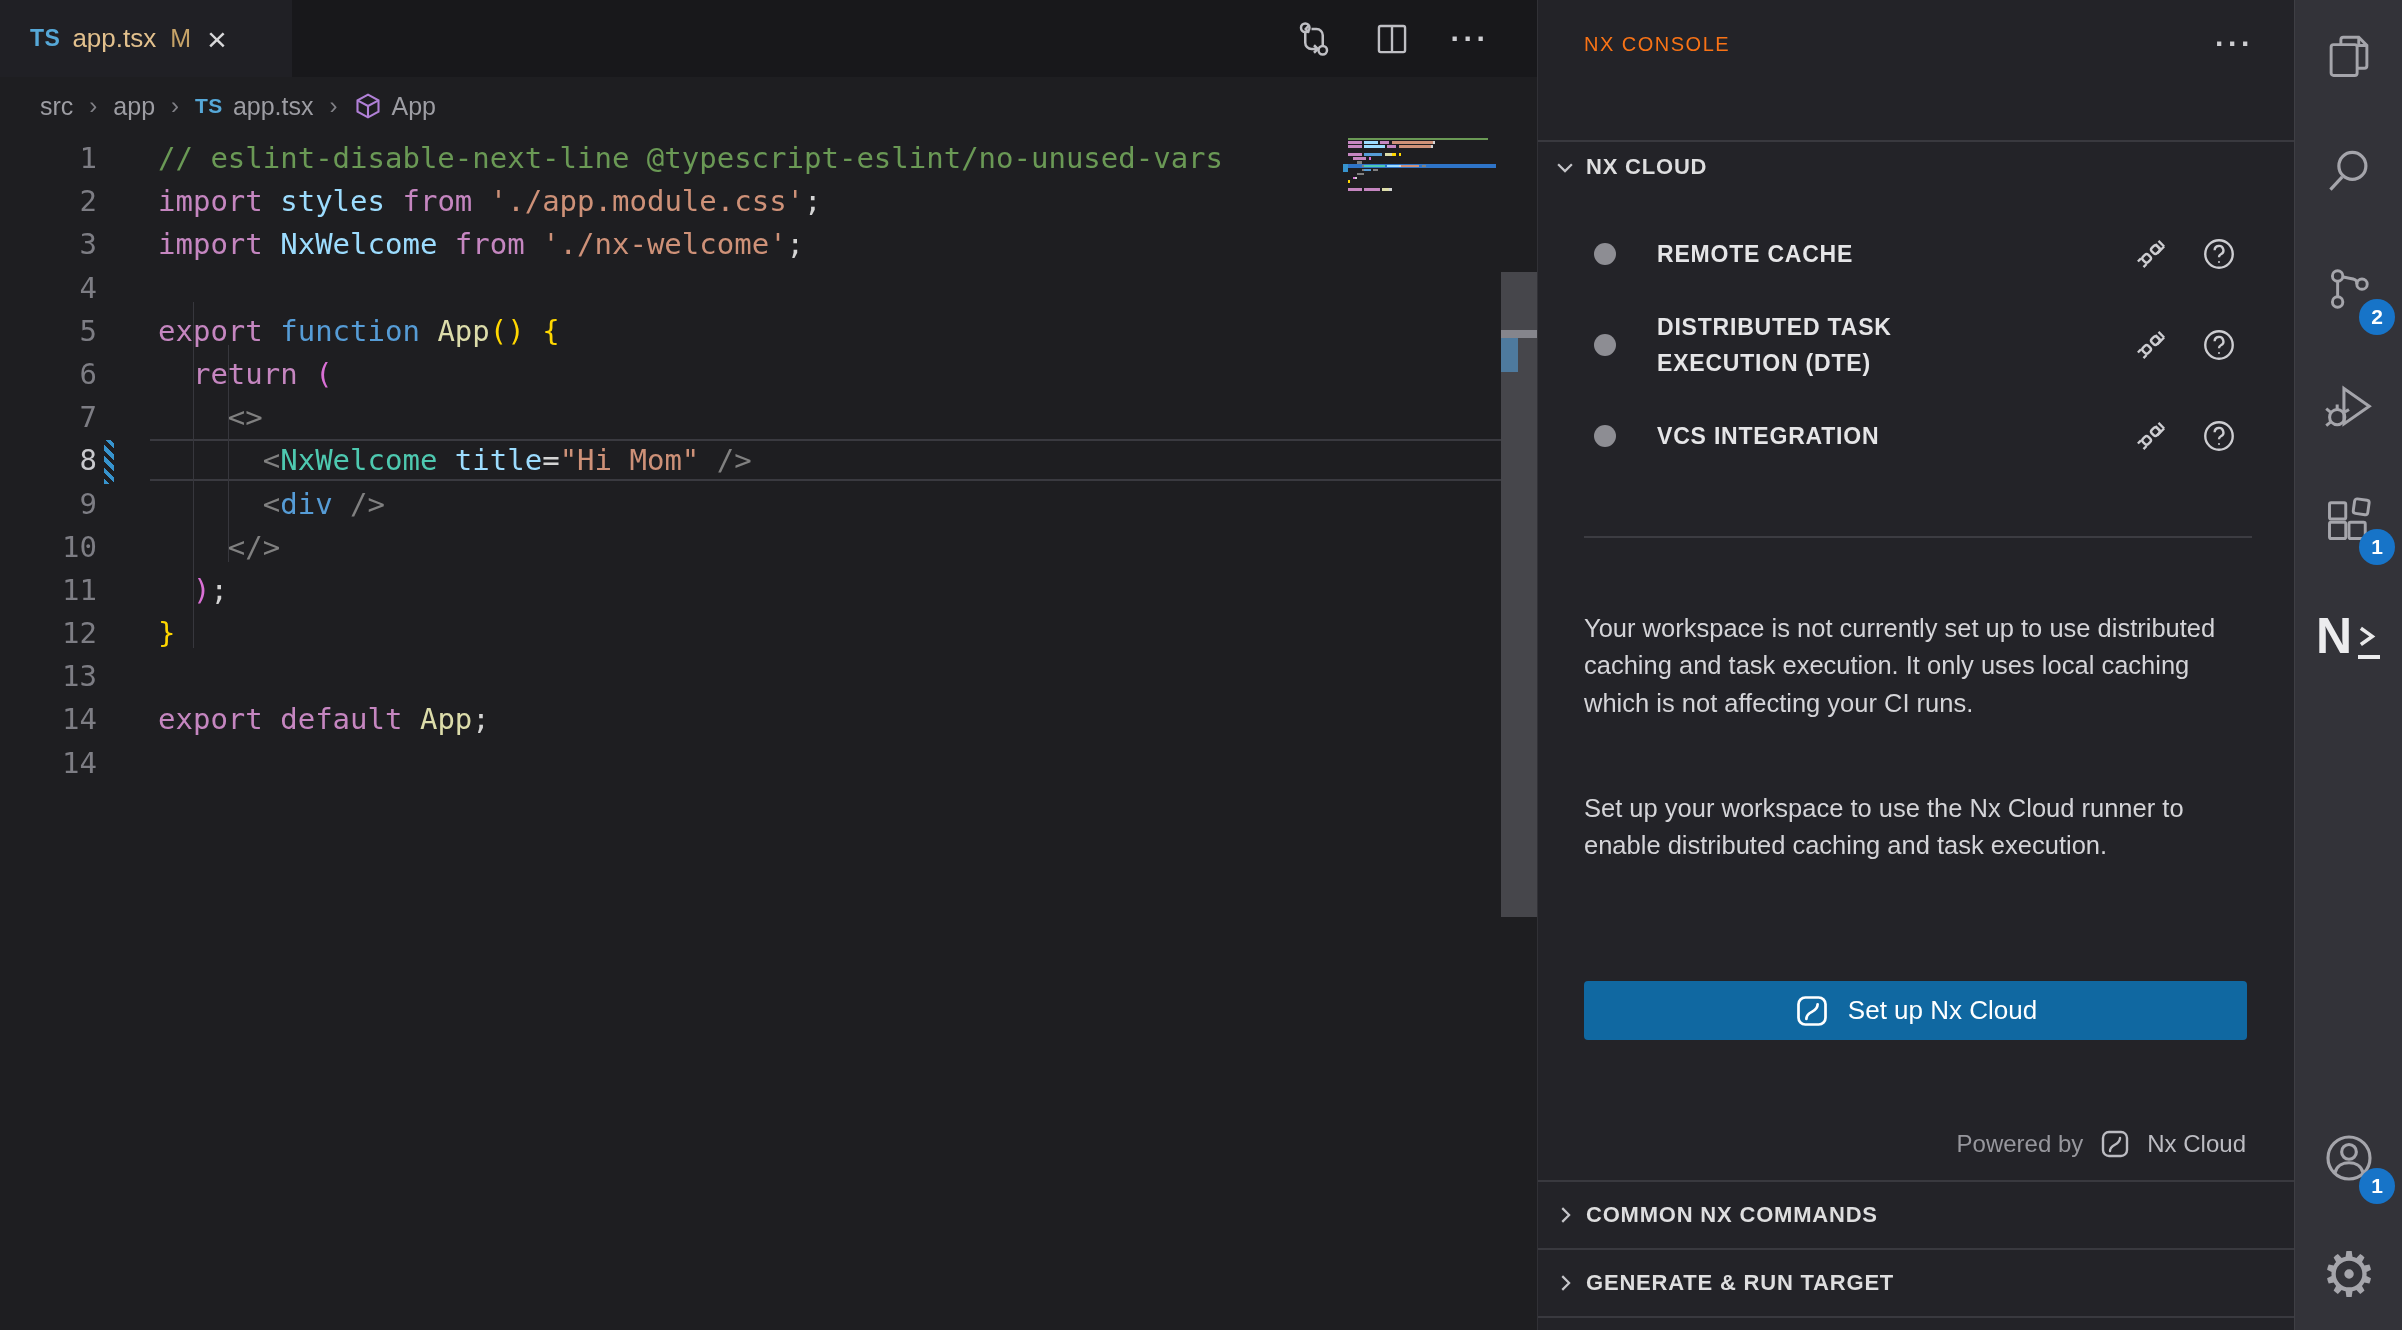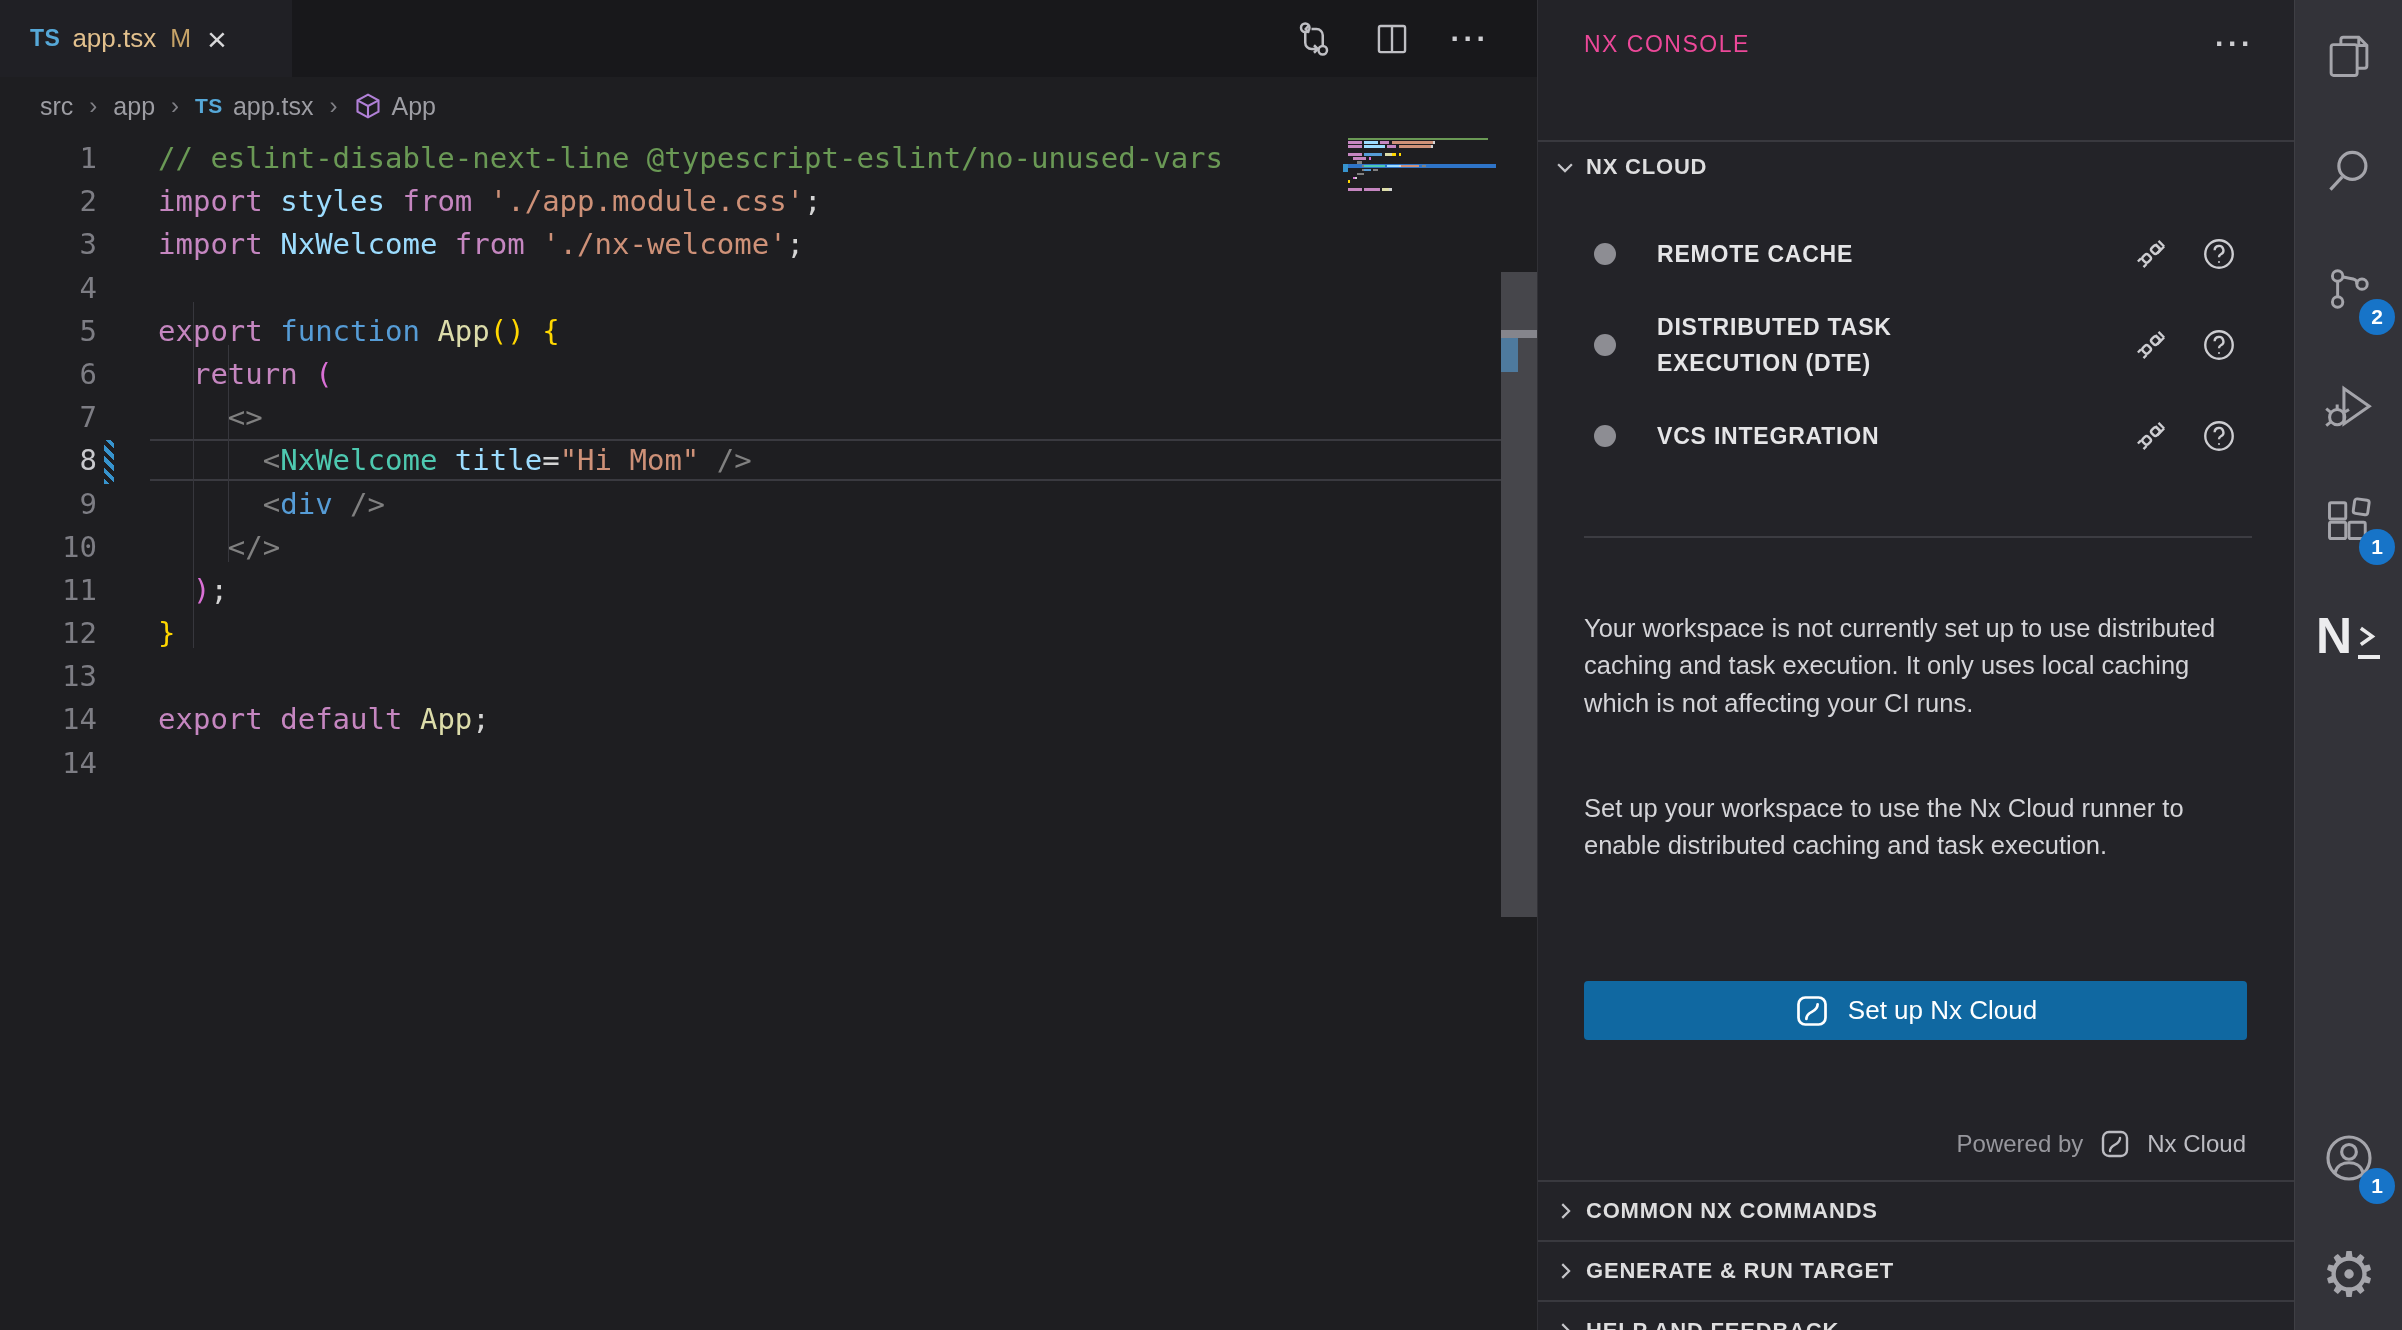--- a/index.html
+++ b/index.html
@@ -49,21 +49,21 @@
 
   
   #scrollbar { position:absolute; left:1496px; top:77px; width:41px; height:1253px; }
   #scroll-slider { position:absolute; left:5px; top:195px; width:36px; height:645px; background:#46464b; cursor:pointer; }
   #ovr-gray { position:absolute; left:5px; top:253px; width:36px; height:8px; background:#85858c; }
   #ovr-blue { position:absolute; left:5px; top:261px; width:17px; height:34px; background:#4e7a9e; }
 
   
   #panel { position:absolute; left:1537px; top:0; width:757px; height:1330px; background:#232328; border-left:1px solid #313136; }
   #panel-header { position:absolute; left:0; top:0; width:100%; height:88px; display:flex; align-items:center; }
-  #panel-title { margin-left:46px; color:#ec4899; font-size:23px; letter-spacing:1.5px; }
+  #panel-title { margin-left:46px; color:#f97316; font-size:20px; letter-spacing:1.5px; }
   #panel-more { position:absolute; right:40px; color:#cdcdd1; font-size:30px; letter-spacing:3px; font-weight:bold; cursor:pointer; }
 
   .section-row { position:absolute; left:0; width:100%; height:52px; border-top:2px solid #39393f;
     display:flex; align-items:center; cursor:pointer; }
   .section-row .chev { margin-left:14px; width:26px; height:26px; display:flex; align-items:center; justify-content:center; }
   .section-row .chev svg { stroke:#c5c5c9; }
   .section-label { margin-left:8px; color:#dededf; font-weight:bold; font-size:22px; letter-spacing:0.8px; }
 
   .cloud-item { position:absolute; left:0; width:100%; display:flex; align-items:center; cursor:pointer; }
   .cloud-dot { position:absolute; left:56px; width:22px; height:22px; border-radius:50%; background:#8d8d93; }
@@ -77,21 +77,21 @@
   .cloud-para { position:absolute; left:46px; width:650px; color:#d4d4d8; font-size:25.5px; line-height:37.3px; }
 
   #setup-btn { position:absolute; left:46px; top:981px; width:663px; height:59px; background:#1068a1; border:none;
     border-radius:4px; color:#ffffff; font-size:26px; font-family:"Liberation Sans", sans-serif;
     display:flex; align-items:center; justify-content:center; gap:18px; cursor:pointer; }
   #powered { position:absolute; right:48px; top:1122px; height:44px; display:flex; align-items:center; gap:16px; }
   #powered-label { color:#97979d; font-size:24px; }
   #powered-brand { color:#bcbcc2; font-size:24px; }
 
   #bottom-sections { position:absolute; left:0; top:1180px; width:100%; }
-  #bottom-sections .section-row { position:relative; height:60px; }
+  #bottom-sections .section-row { position:relative; height:68px; }
 
   
   #activitybar { position:absolute; left:2294px; top:0; width:108px; height:1330px; background:#333339; border-left:1px solid #3f3f45; }
   .act-item { position:absolute; left:0; width:108px; height:108px; display:flex; align-items:center; justify-content:center; cursor:pointer; }
   .act-item svg { stroke:#a5a5ab; }
   .act-item.active svg { stroke:#e9e9ea; }
   .badge { position:absolute; right:8px; bottom:10px; min-width:36px; height:36px; border-radius:18px; background:#1774c8;
     color:#fff; font-size:21px; font-weight:bold; display:flex; align-items:center; justify-content:center; }
   .gear-glyph { font-size:62px; color:#a5a5ab; line-height:1; }
   #nx-logo { display:flex; align-items:flex-end; gap:4px; color:#ececee; }

